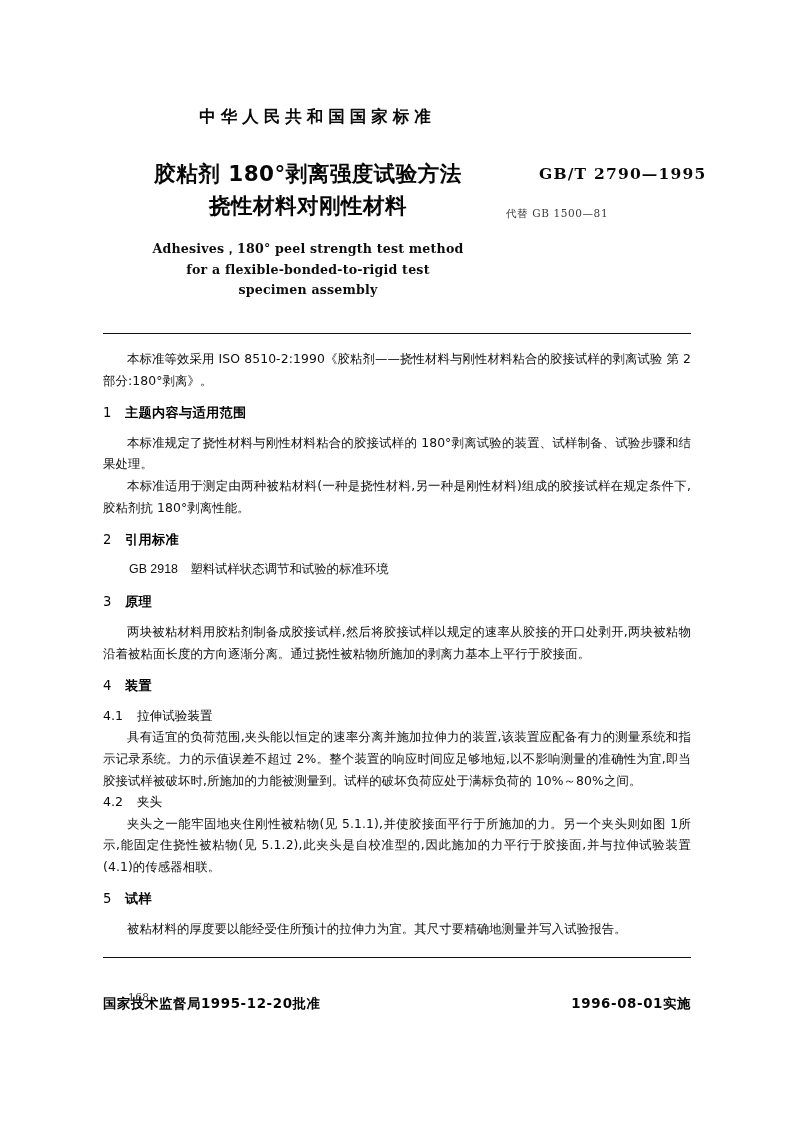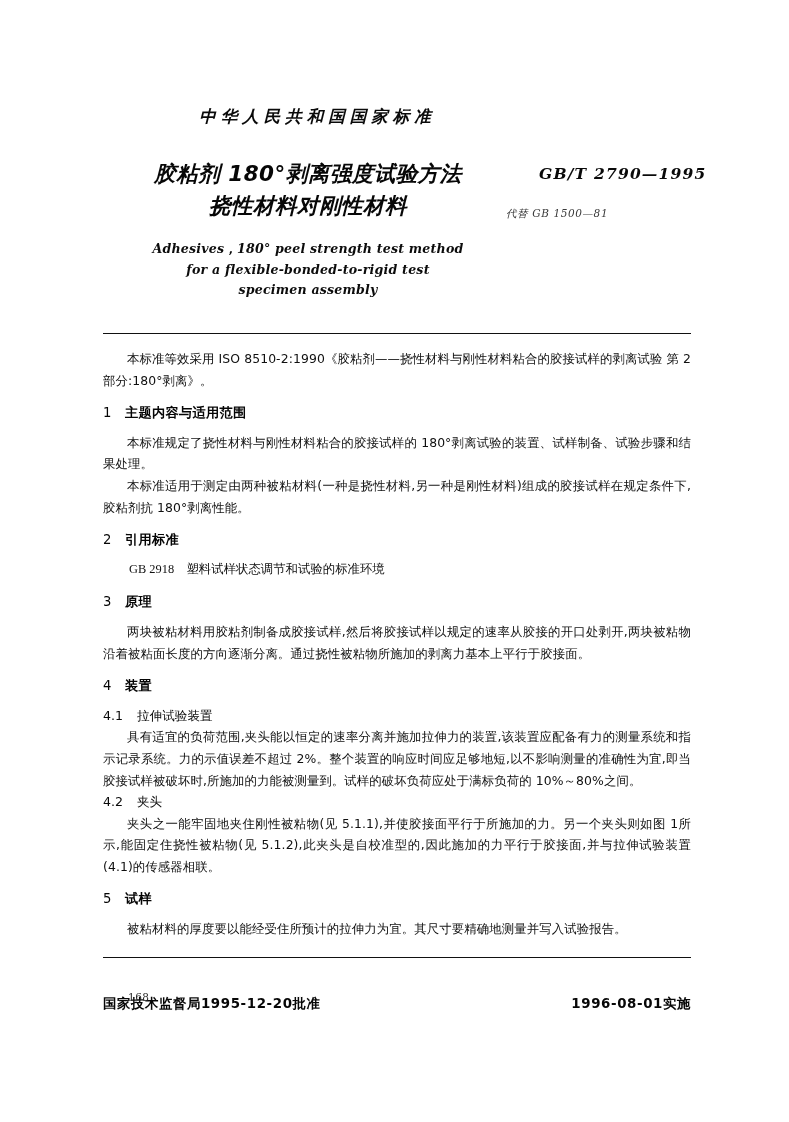--- a/index.html
+++ b/index.html
@@ -23,21 +23,20 @@
     height: 1122px;
     background: #ffffff;
   }
 
   
   .masthead {
     position: absolute;
     left: 103px;
     top: 106px;
     width: 588px;
-    font-style: italic;
   }
   .nat-std-line {
     text-align: center;
     font-family: "DejaVu Sans", "Liberation Sans", sans-serif;
     font-weight: bold;
     font-size: 16.5px;
     letter-spacing: 5.0px;
     text-indent: 5px;
     color: #0a0a0a;
     width: 400px;
@@ -127,21 +126,21 @@
     font-size: 12.4px;
     line-height: 21.6px;
     text-align: justify;
     text-justify: inter-character;
     color: #101010;
     text-indent: 24px;
     letter-spacing: 0.1px;
   }
   p.ref-item {
     margin: 0;
-    font-family: Liberation Serif, serif;
+    font-family: Liberation Sans, sans-serif;
     font-size: 12.4px;
     line-height: 21.6px;
     color: #101010;
     text-indent: 26px;
   }
   h2.sec {
     margin: 0;
     font-family: "DejaVu Sans", "Liberation Sans", sans-serif;
     font-weight: bold;
     font-size: 13.2px;

